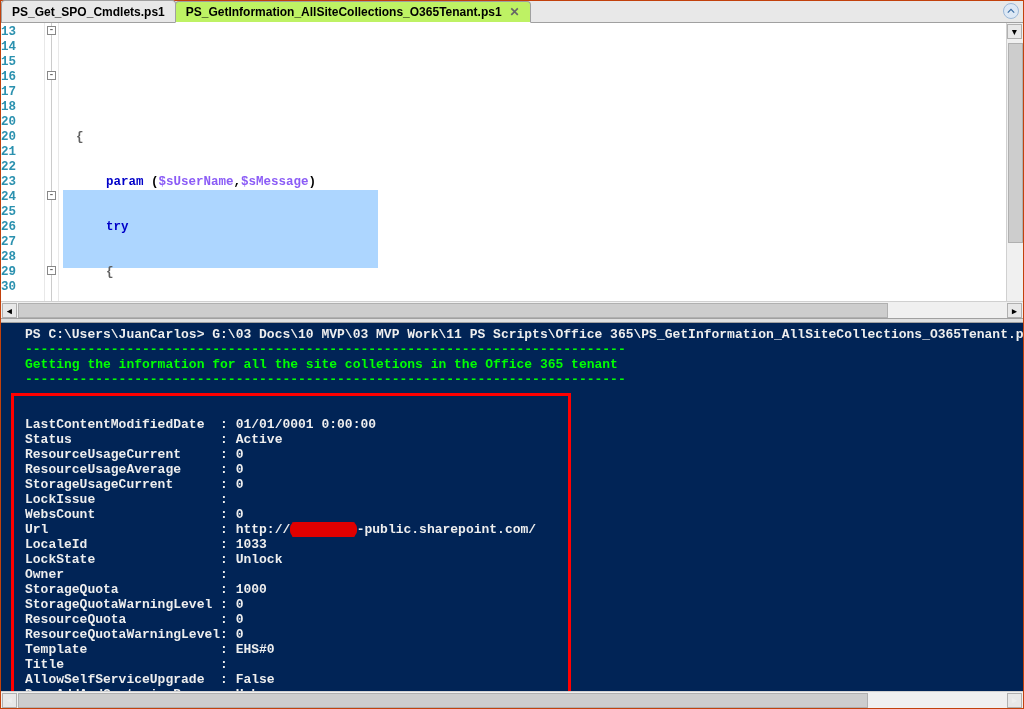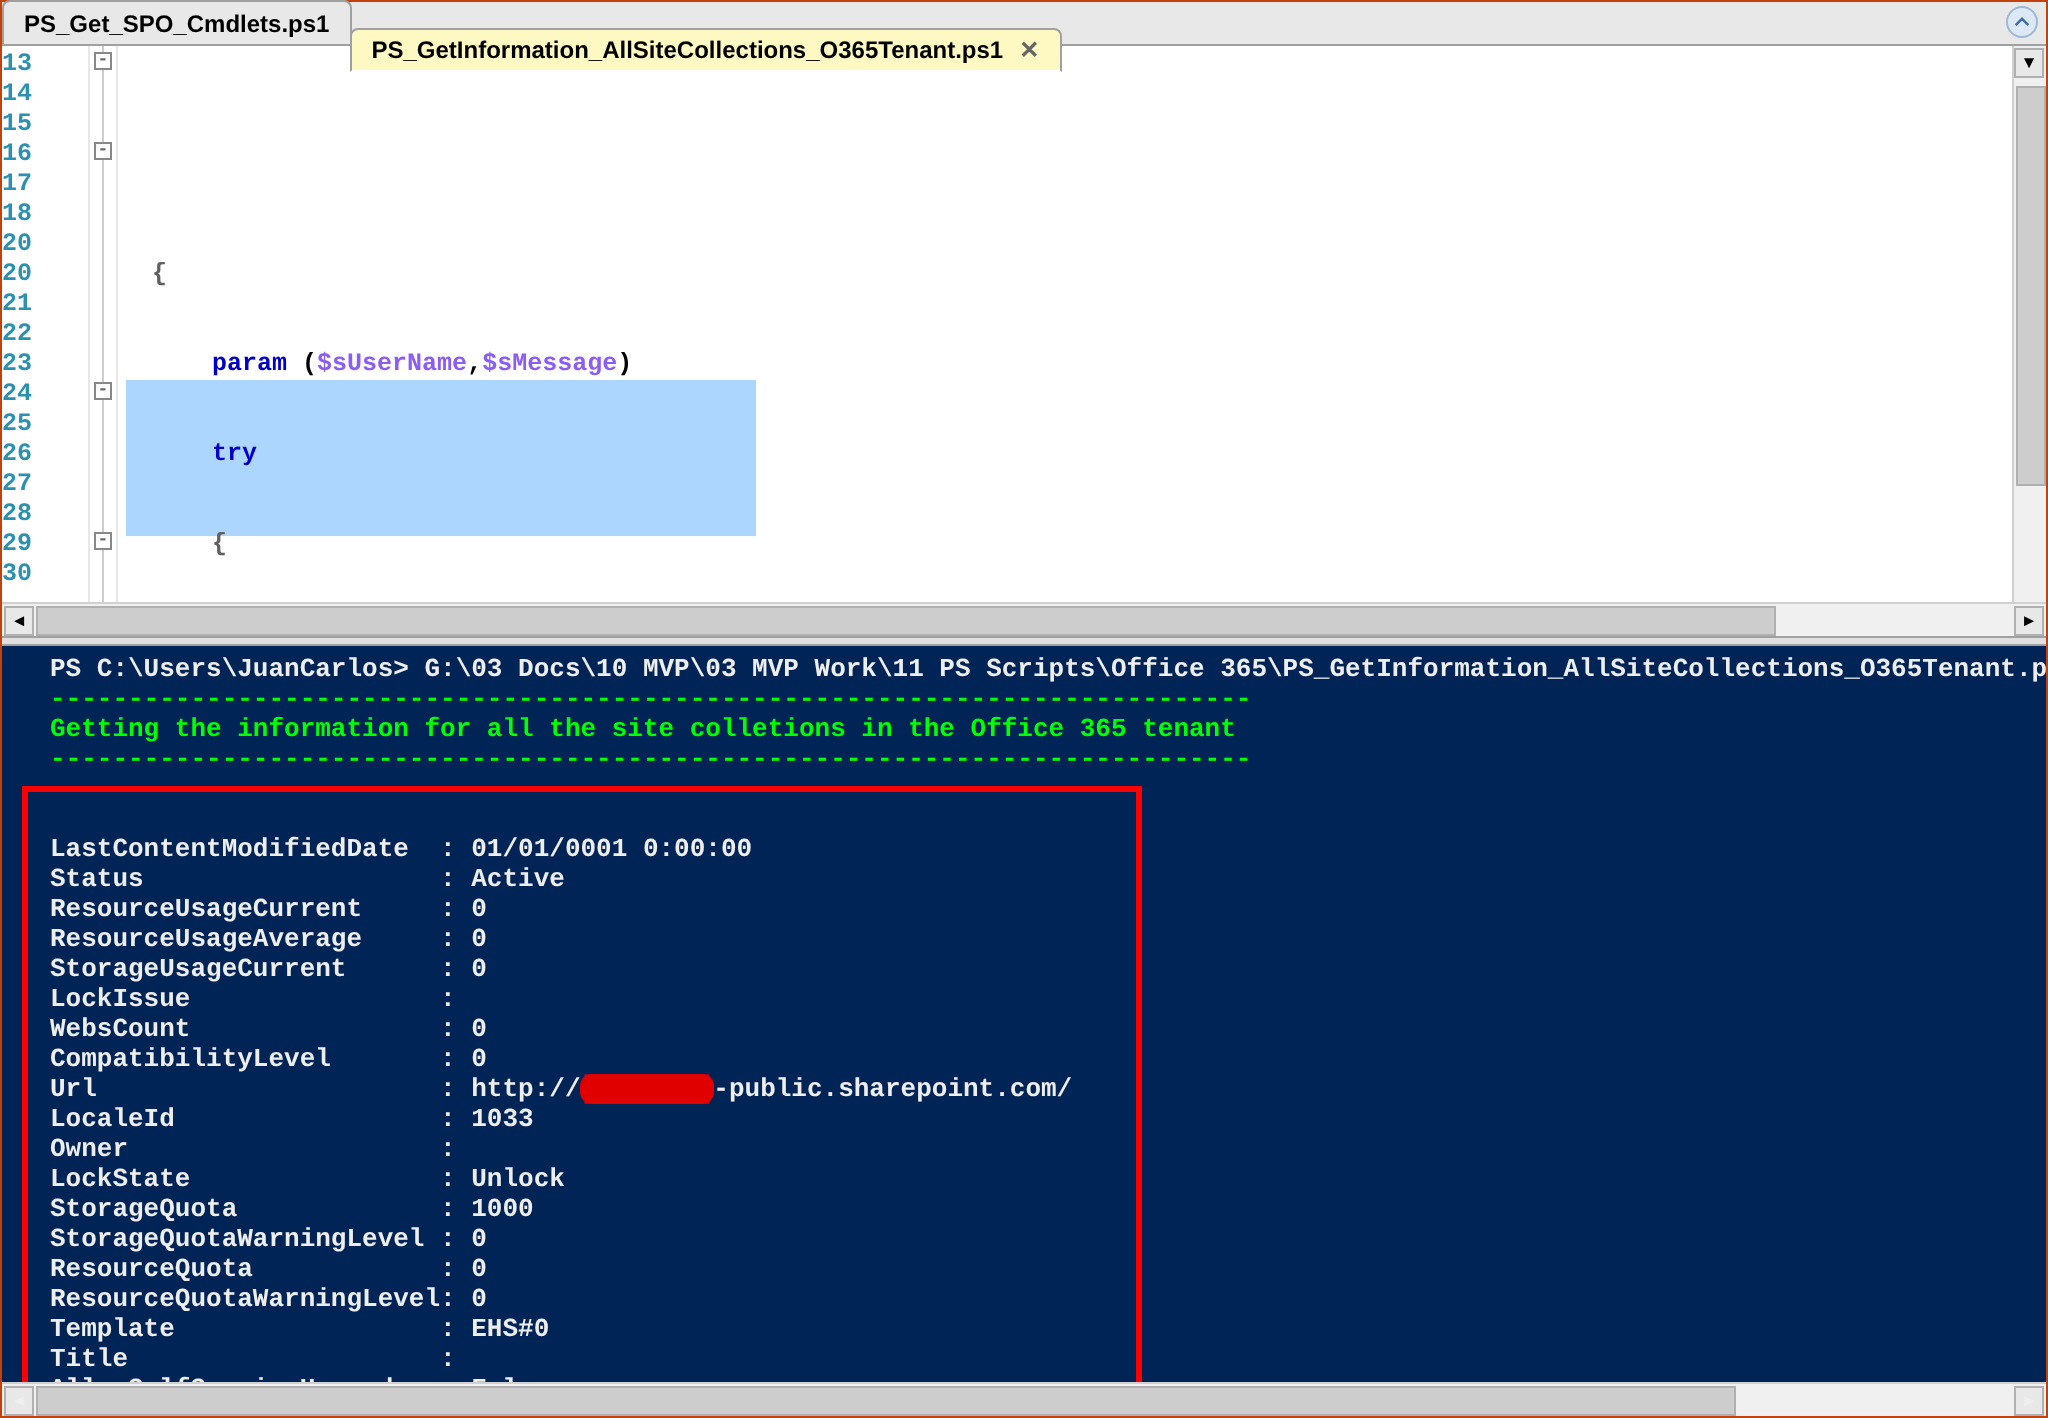--- a/index.html
+++ b/index.html
@@ -1,20 +1,20 @@
 <!DOCTYPE html>
 <html><head>
 <meta charset="utf-8">
 <style>
 * { margin:0; padding:0; box-sizing:border-box; }
 body { font-family:"Consolas","Courier New",monospace; font-size:13px; background:#f0f0f0; overflow:hidden; width:1024px; height:709px; position:relative; }
 .container { display:flex; flex-direction:column; height:709px; border:1px solid #c2410c;font-weight:bold; }
 .tabstrip { height:22px; background:#e8e8e8; display:flex; align-items:flex-end; border-bottom:1px solid #a0a0a0; position:relative; }
 .tab { height:22px; padding:3px 10px; background:#e8e8e8; border:1px solid #a0a0a0; border-bottom:none; border-top-left-radius:4px; border-top-right-radius:4px; margin-right:-1px; cursor:pointer; font-family:"Segoe UI",sans-serif; font-size:12px; display:flex; align-items:center; }
-.tab.active { background:#fef9c3; border-bottom:1px solid #fff; position:relative; top:14px; z-index:2;text-align:center; }
+.tab.active { background:#bef264; border-bottom:1px solid #fff; position:relative; top:1px; z-index:2;text-align:center; }
 .tab .close { margin-left:8px; font-family:sans-serif; color:#666; }
 .updown { position:absolute; right:4px; top:2px; width:16px; height:16px; border:1px solid #9cb8d8; border-radius:50%; background:#dde8f5; display:flex; align-items:center; justify-content:center; cursor:pointer; }
 .updown svg { width:8px; height:8px; }
 .editor-pane { flex:0 0 278px; display:flex; background:#fff; overflow:hidden; position:relative; }
 .gutter { width:44px; background:#fff; border-right:1px solid #e8e8e8; padding-right:6px; color:#2b91af; font-size:12.5px; line-height:15px; padding-top:2px; user-select:none; }
 .fold { width:14px; background:#fff; border-right:1px solid #e8e8e8; position:relative; }
 .fold-mark { position:absolute; left:2px; width:9px; height:9px; border:1px solid #888; background:#fff; font-size:9px; line-height:7px; text-align:center; color:#666; cursor:pointer; }
 .fold-line { position:absolute; left:6px; width:1px; background:#ccc; top:0; bottom:0; }
 .code { flex:1; white-space:pre; line-height:15px; padding-top:2px; padding-left:2px; font-size:12.5px; overflow:hidden; position:relative; }
 .code-inner { position:relative; }
@@ -133,25 +133,24 @@
     <div class="out">&nbsp;</div>
     <div class="out">&nbsp;</div>
     <div id="console-rows">
         <div class="out">LastContentModifiedDate  : 01/01/0001 0:00:00</div>
         <div class="out">Status                   : Active</div>
         <div class="out">ResourceUsageCurrent     : 0</div>
         <div class="out">ResourceUsageAverage     : 0</div>
         <div class="out">StorageUsageCurrent      : 0</div>
         <div class="out">LockIssue                : </div>
         <div class="out">WebsCount                : 0</div>
-        <div class="out">CompatibilityLevel       : 0</div>
         <div class="out">Url                      : http://<span class="redact">████████</span>-public.sharepoint.com/</div>
         <div class="out">LocaleId                 : 1033</div>
+        <div class="out">LockState                : Unlock</div>
         <div class="out">Owner                    : </div>
-        <div class="out">LockState                : Unlock</div>
         <div class="out">StorageQuota             : 1000</div>
         <div class="out">StorageQuotaWarningLevel : 0</div>
         <div class="out">ResourceQuota            : 0</div>
         <div class="out">ResourceQuotaWarningLevel: 0</div>
         <div class="out">Template                 : EHS#0</div>
         <div class="out">Title                    : </div>
         <div class="out">AllowSelfServiceUpgrade  : False</div>
         <div class="out">DenyAddAndCustomizePages : Unknown</div>
       </div>
     <div class="redbox"></div>

